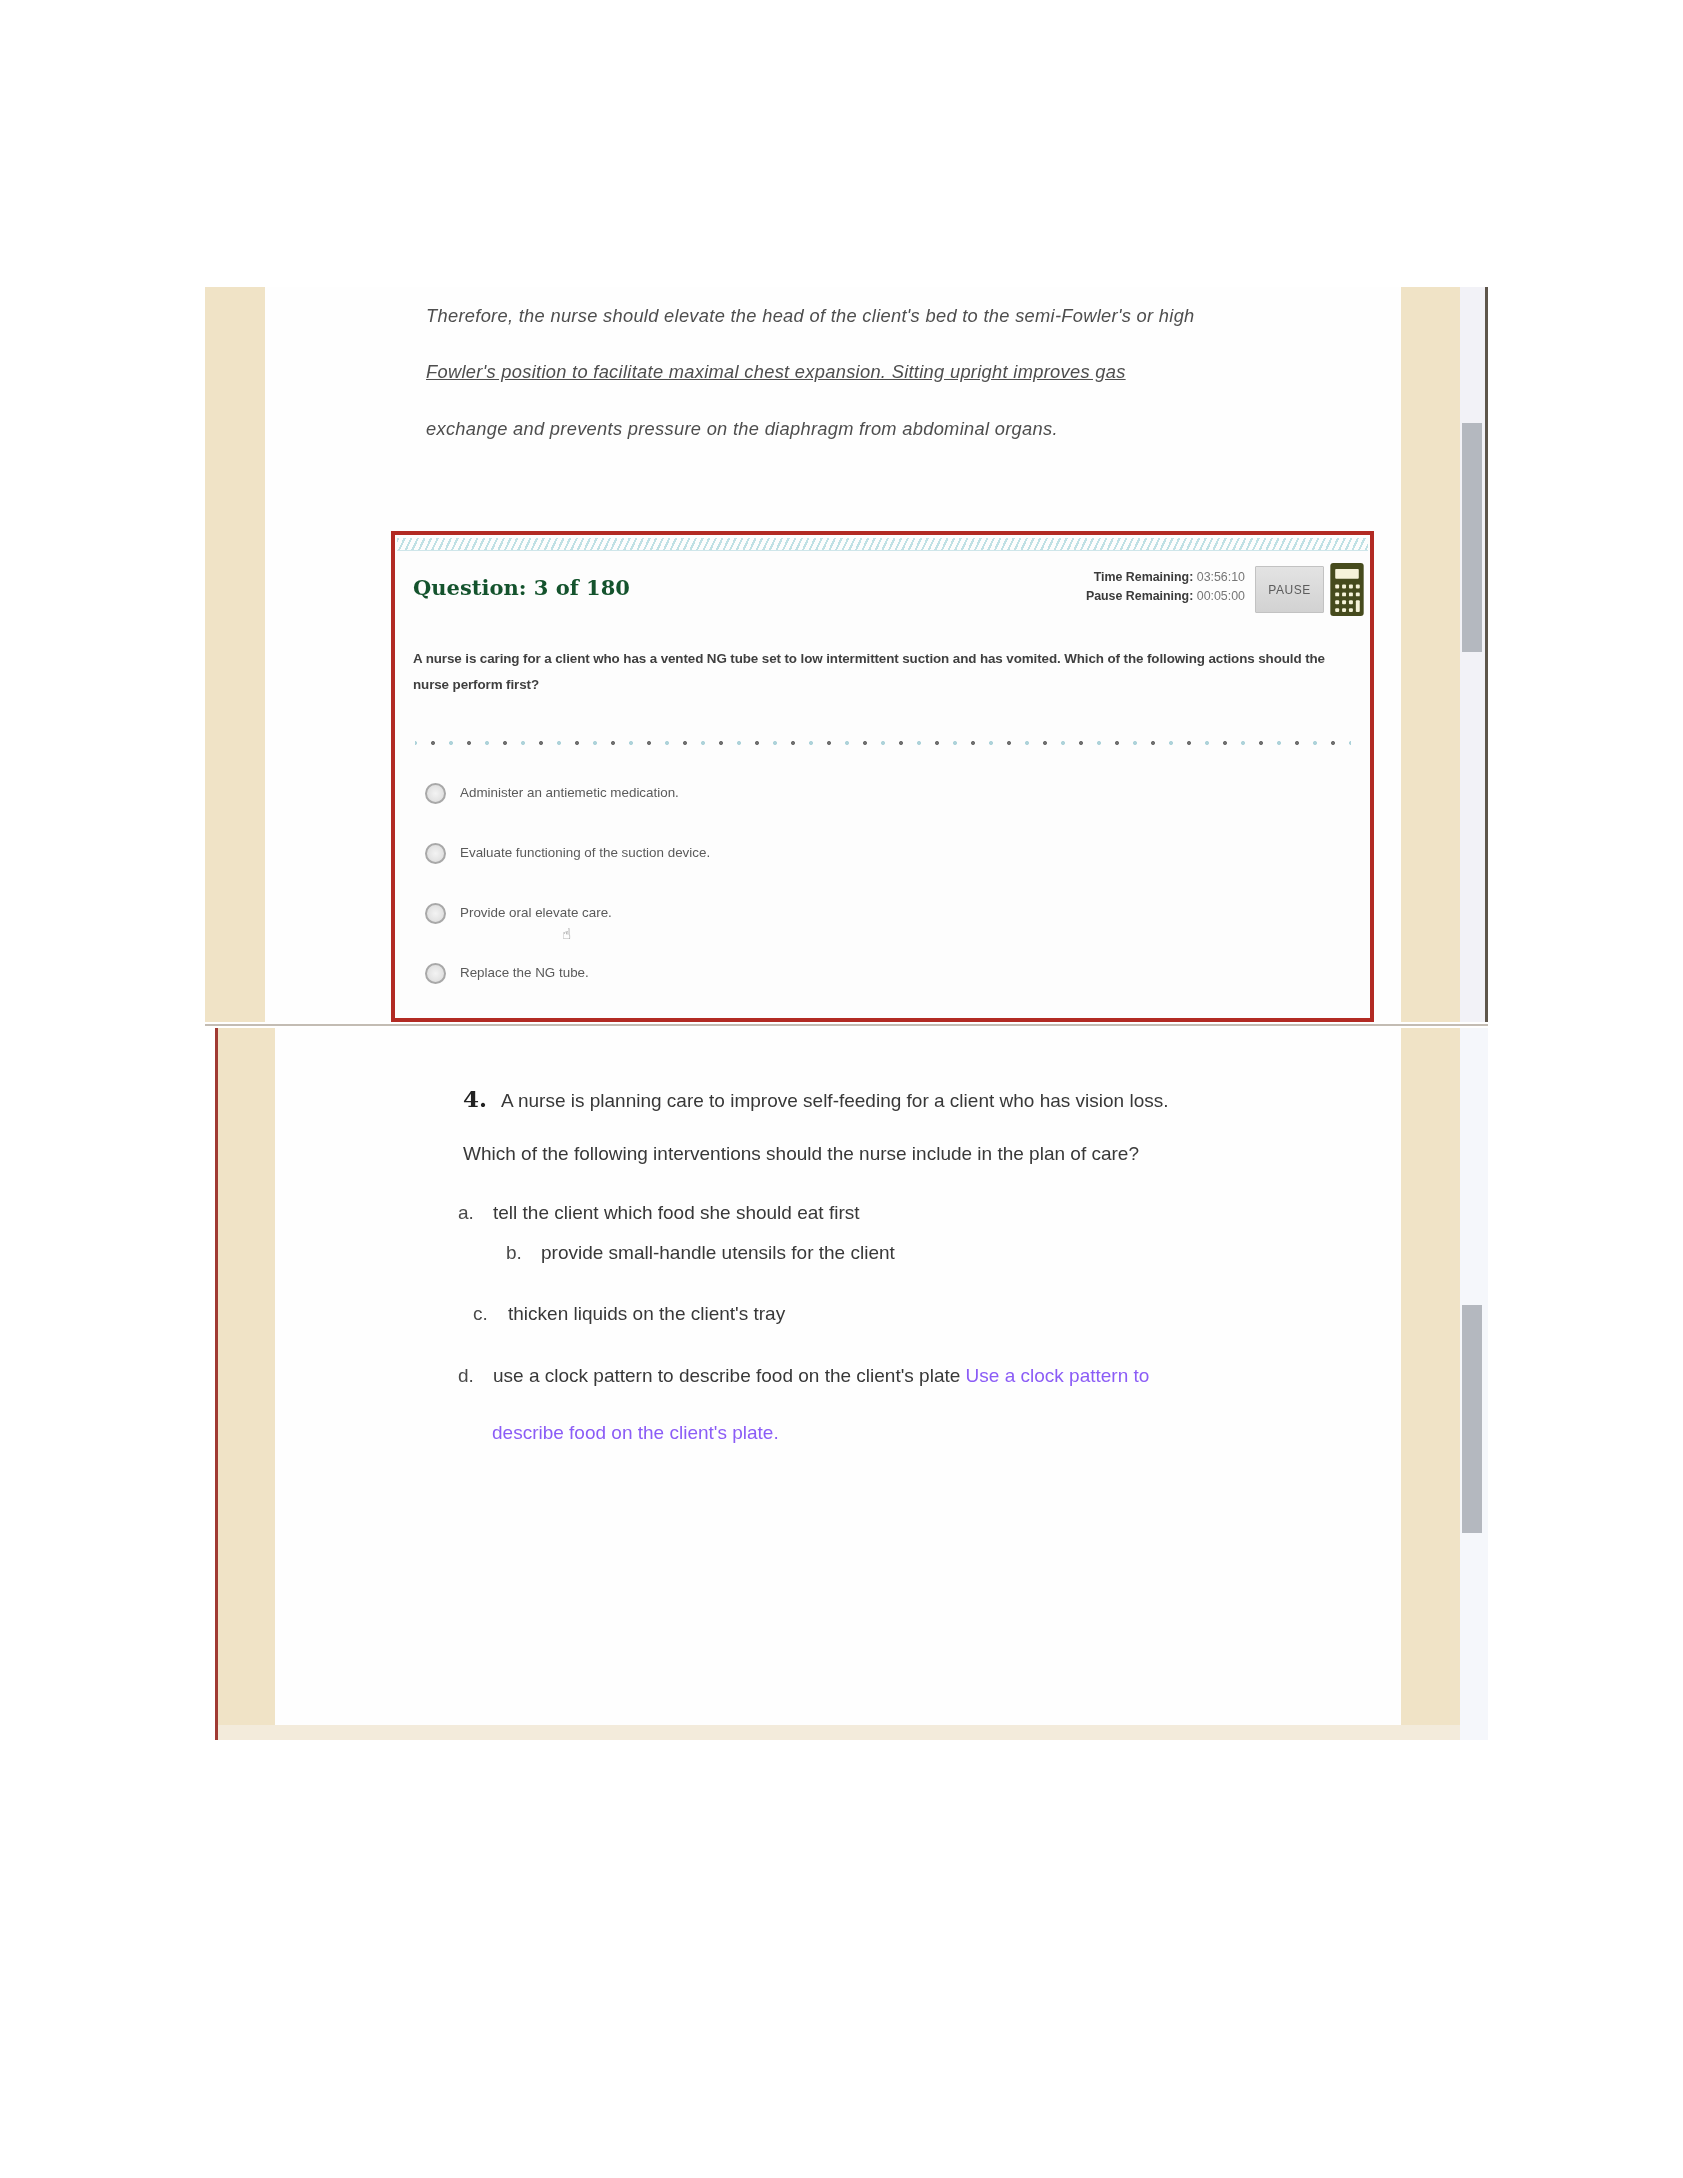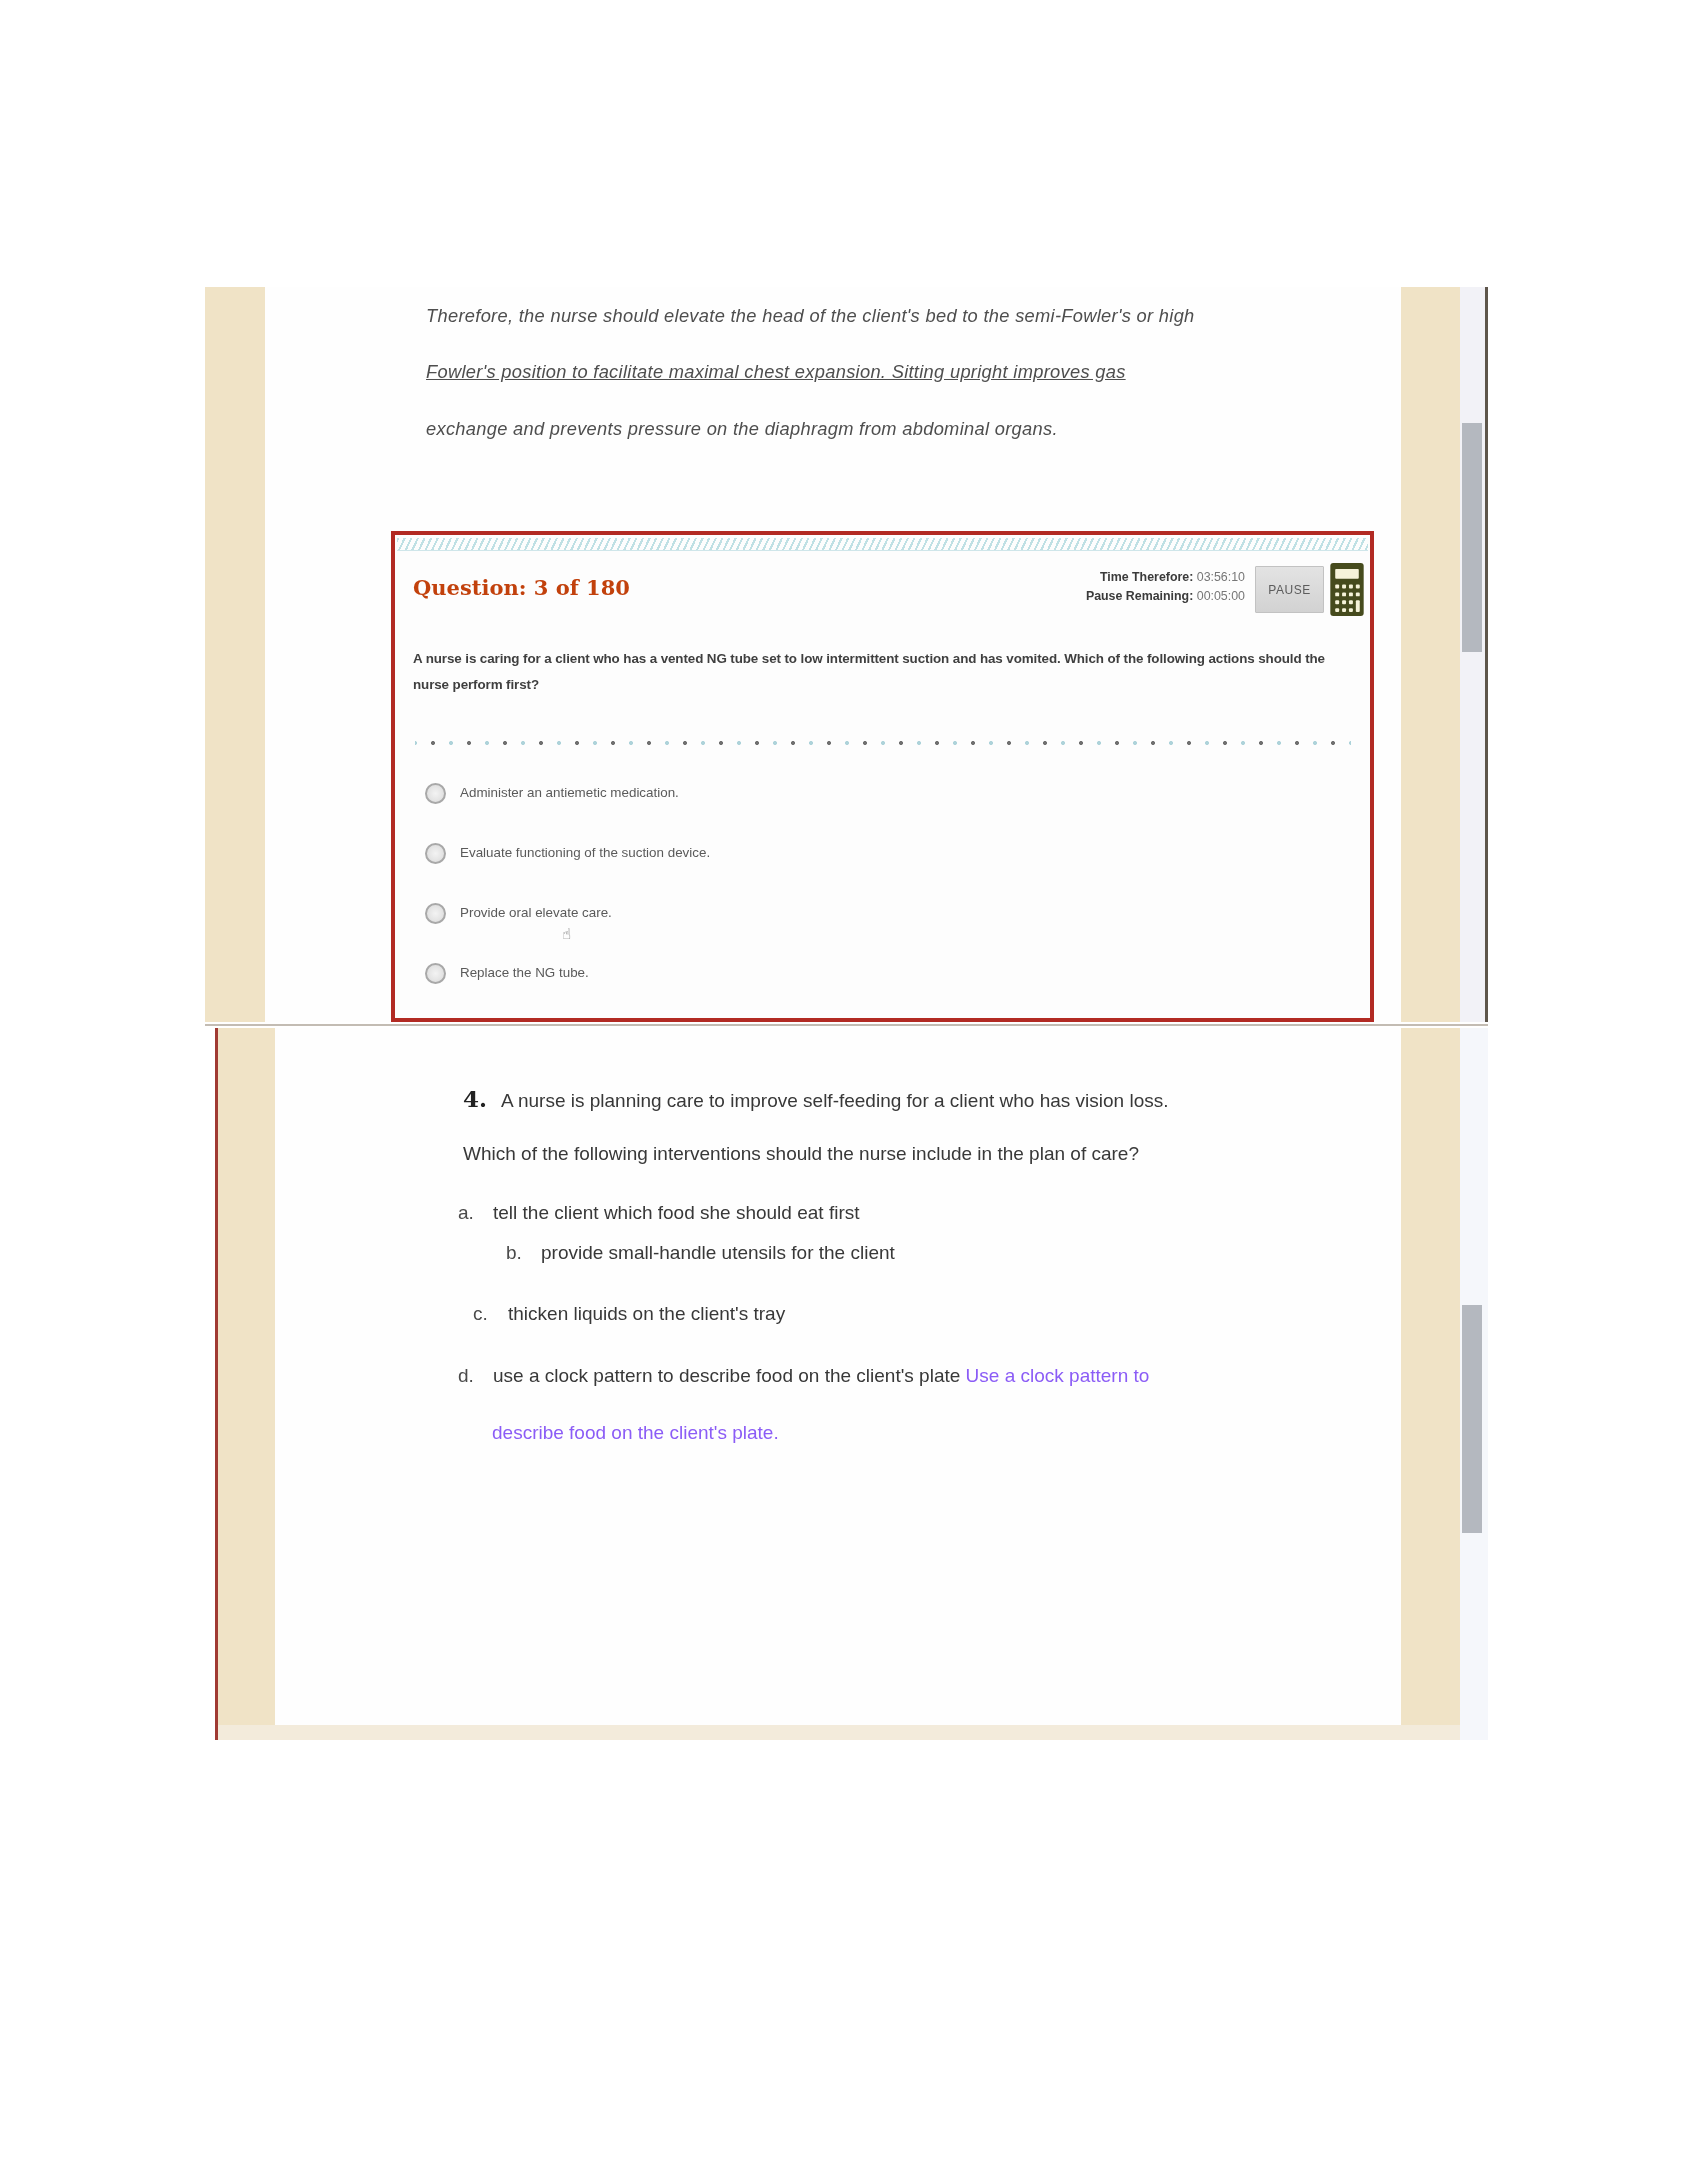--- a/index.html
+++ b/index.html
@@ -20,21 +20,21 @@
   .rationale-line{position:absolute;left:426px;white-space:nowrap;
      font-style:italic;font-size:18.3px;letter-spacing:0.3px;color:#4e4e4e;}
 
   
   .quiz-box{left:391px;top:531px;width:983px;height:491px;box-sizing:border-box;
             border:4px solid #b22a23;background:#fdfdfd;}
   .hatch{position:absolute;left:2px;right:2px;top:3px;height:12px;
          background:repeating-linear-gradient(115deg,#bfe0e4 0 2px,rgba(255,255,255,0) 2px 6px);
          border-bottom:1px solid #cfe6ea;}
   .quiz-title{position:absolute;left:18px;top:40px;font-family:"DejaVu Serif",serif;
-              font-weight:bold;font-size:21px;color:#c2410c;white-space:nowrap;}
+              font-weight:bold;font-size:21px;color:#14532d;white-space:nowrap;}
   .timer{position:absolute;right:125px;top:33px;text-align:right;font-size:12.4px;line-height:19px;color:#777;white-space:nowrap;}
   .timer b{color:#3b3b3b;}
   .pause-btn{position:absolute;right:46px;top:31px;width:67px;height:45px;
              background:linear-gradient(#e3e3e3,#d2d2d2);border:1px solid #c2c2c2;border-radius:1px;
              font-size:12px;color:#5c5c5c;display:flex;align-items:center;justify-content:center;letter-spacing:0.5px;}
   .calc{position:absolute;right:6px;top:28px;width:34px;height:53px;}
   .quiz-question{position:absolute;left:18px;top:111px;width:943px;
                  font-size:13.4px;font-weight:bold;color:#3f3f3f;line-height:26px;letter-spacing:-0.1px;}
   .dotted-sep{position:absolute;left:20px;top:203px;width:936px;height:8px;
       background-image:
@@ -83,21 +83,21 @@
   <div class="rationale-line" style="top:305px;">Therefore, the nurse should elevate the head of the client's bed to the semi-Fowler's or high</div>
   <div class="rationale-line" style="top:361px;text-decoration:underline;">Fowler's position to facilitate maximal chest expansion. Sitting upright improves gas</div>
   <div class="rationale-line" style="top:418px;">exchange and prevents pressure on the diaphragm from abdominal organs.</div>
 
   <div class="abs quiz-box">
     <div class="hatch"></div>
 
     <div class="quiz-title">Question: 3 of 180</div>
 
     <div class="timer">
-      <div><b>Time Therefore:</b><span> 03:56:10</span></div>
+      <div><b>Time Remaining:</b><span> 03:56:10</span></div>
       <div><b>Pause Remaining:</b><span> 00:05:00</span></div>
     </div>
 
     <div class="pause-btn">PAUSE</div>
 
     <svg class="calc" viewBox="0 0 34 54">
       <rect x="0" y="0" width="34" height="54" rx="3" fill="#464b1d"></rect>
       <rect x="5" y="6" width="24" height="10" rx="1" fill="#f6f3d9"></rect>
       <g fill="#f6f3d9">
         <rect x="5" y="22" width="4" height="4" rx="1"></rect>

